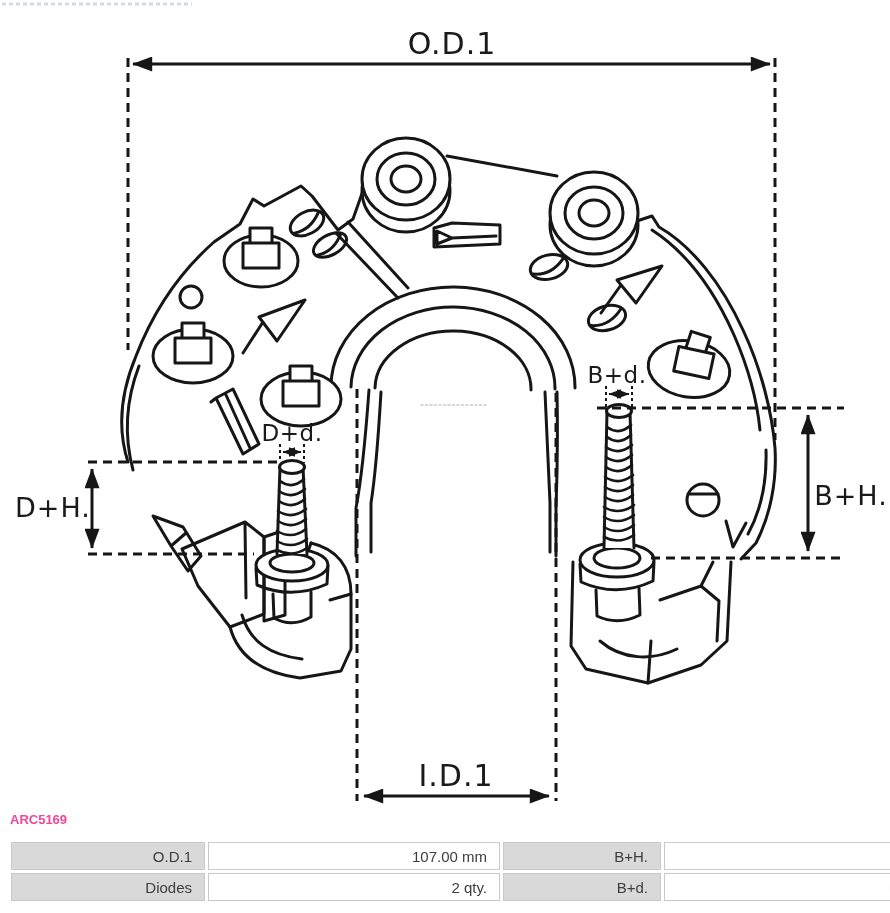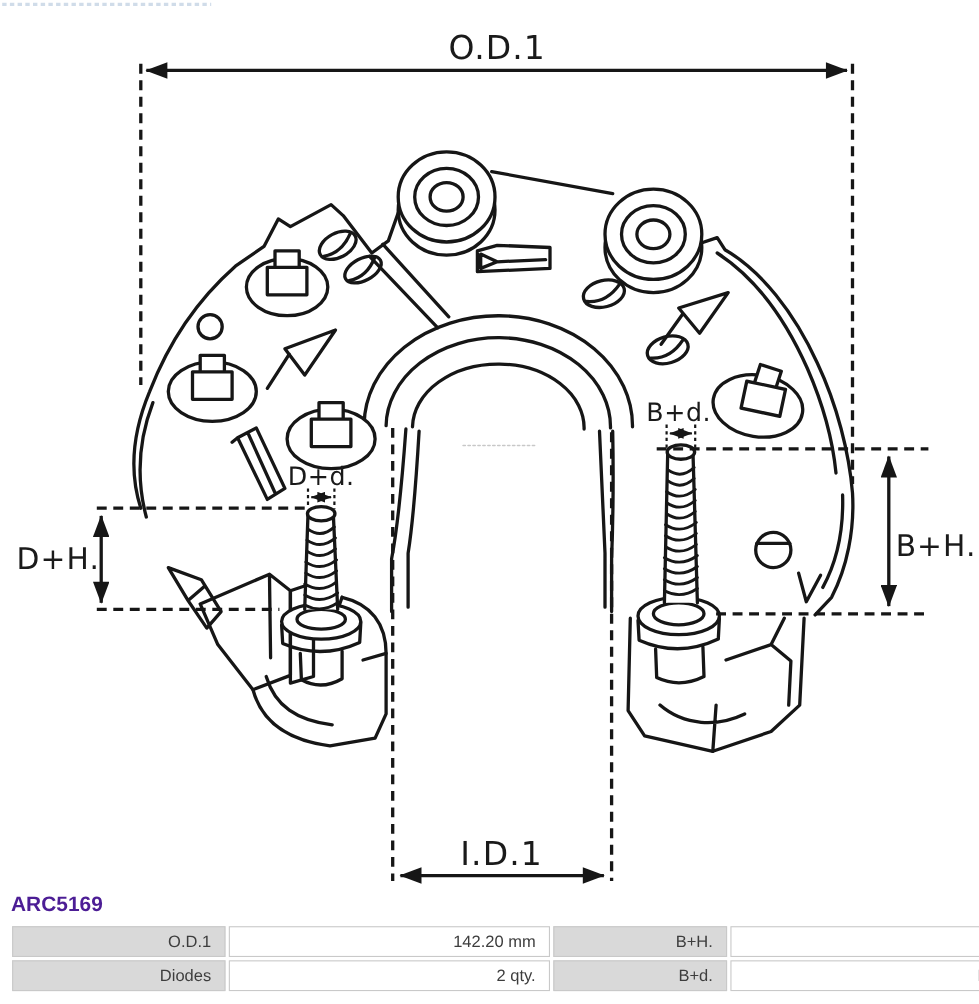--- a/index.html
+++ b/index.html
@@ -2,21 +2,21 @@
 <html><head>
 <meta charset="utf-8">
 <style>
   html,body{margin:0;padding:0;background:#fff;}
   .page{position:relative;width:890px;height:913px;background:#fff;overflow:hidden;
         font-family:"Liberation Sans",sans-serif;}
   svg text{font-family:"DejaVu Sans","Liberation Sans",sans-serif;fill:#1a1a1a;}
   .dim-lg{font-size:30px;letter-spacing:1px;}
   .dim-md{font-size:27px;letter-spacing:1px;}
   .dim-sm{font-size:23px;letter-spacing:0.5px;}
-  .part-code{position:absolute;top:812px;left:10px;font-size:19px;font-weight:bold;color:#4c1d95;}
+  .part-code{position:absolute;top:812px;left:10px;font-size:13px;font-weight:bold;color:#ec4899;}
   table.spec{position:absolute;top:839px;left:8px;width:874px;table-layout:fixed;
              border-collapse:separate;border-spacing:3px;}
   table.spec td{height:26px;padding:0 12px;font-size:15px;color:#3d3d3d;
                 border:1px solid #c9c9c9;text-align:right;vertical-align:middle;
                 white-space:nowrap;overflow:hidden;background:#fff;}
   table.spec td.lbl{background:#d9d9d9;}
   .c0{width:168px;}.c1{width:266px;}.c2{width:132px;}.c3{width:290px;}
 </style>
 </head>
 <body>
@@ -192,21 +192,21 @@
     <text class="dim-sm" x="292" y="441" text-anchor="middle">D+d.</text>
     <text class="dim-sm" x="617" y="383" text-anchor="middle">B+d.</text>
   </svg>
 
   <div class="part-code">ARC5169</div>
 
   <table class="spec">
     <tbody>
         <tr>
       <td class="lbl c0">O.D.1</td>
-      <td class="c1">142.20 mm</td>
+      <td class="c1">107.00 mm</td>
       <td class="lbl c2">B+H.</td>
       <td class="c3">12.40 mm</td>
     </tr>
     <tr>
       <td class="lbl c0">Diodes</td>
       <td class="c1">2 qty.</td>
       <td class="lbl c2">B+d.</td>
       <td class="c3">M6x1.0 mm</td>
     </tr>
   </tbody>

